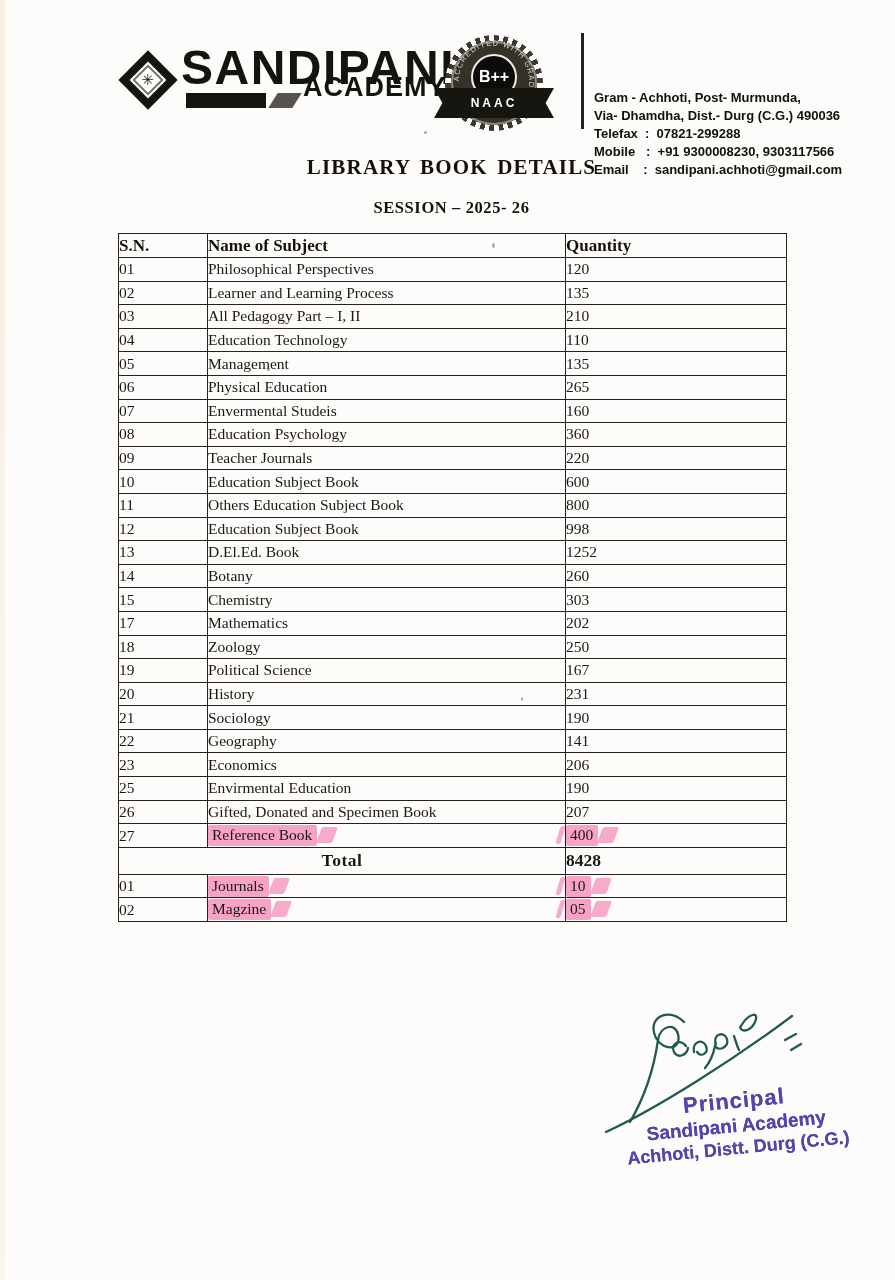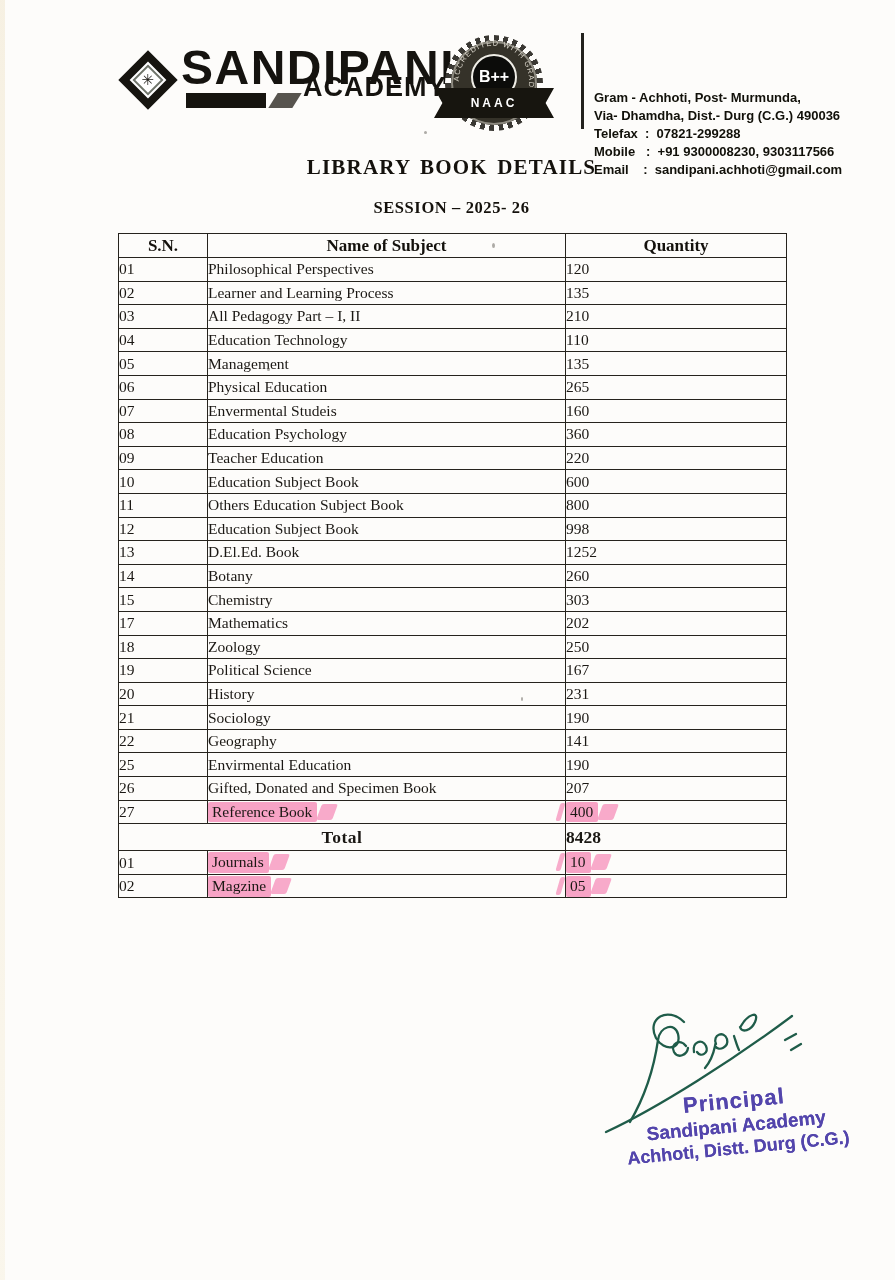--- a/index.html
+++ b/index.html
@@ -59,21 +59,21 @@
   
   .doc-title { position:absolute; left:0; top:155px; width:903px; text-align:center;
     font-size:21px; font-weight:bold; letter-spacing:1.2px; word-spacing:3px; color:#14110c; }
   .doc-session { position:absolute; left:0; top:198px; width:903px; text-align:center;
     font-size:16.5px; font-weight:bold; letter-spacing:.6px; color:#14110c; }
 
   
   table.books { position:absolute; left:118px; top:233px; width:668px;
     border-collapse:collapse; table-layout:fixed; }
   table.books th, table.books td { border:1.6px solid #26231d; padding:0; }
-  table.books th { height:23px; font-size:17px; font-weight:bold; text-align:center; color:#14110c; }
+  table.books th { height:23px; font-size:17px; font-weight:bold; text-align:left; color:#14110c; }
   table.books td { height:22.6px; font-size:15.5px; vertical-align:middle; color:#1b1814; }
   col.c-sn { width:89px; } col.c-subj { width:358px; } col.c-qty { width:221px; }
   td.sn { padding-left:13px; }
   td.subj { padding-left:8px; }
   td.qty { padding-left:9px;margin-top:34px; }
   tbody.main tr:nth-of-type(27) td { height:39px; vertical-align:top; padding-top:2px;padding-left:36px; }
 
   tr.total-row td { height:26px; font-size:17.5px; font-weight:bold; }
   td.total-label { text-align:center; letter-spacing:.5px; }
   td.total-value { padding-left:9px; }
@@ -203,21 +203,21 @@
         </tr>
 
         <tr>
           <td class="sn">08</td>
           <td class="subj"><span class="mark">Education Psychology</span></td>
           <td class="qty"><span class="mark qmark">360</span></td>
         </tr>
 
         <tr>
           <td class="sn">09</td>
-          <td class="subj"><span class="mark">Teacher Education</span></td>
+          <td class="subj"><span class="mark">Teacher Journals</span></td>
           <td class="qty"><span class="mark qmark">220</span></td>
         </tr>
 
         <tr>
           <td class="sn">10</td>
           <td class="subj"><span class="mark">Education Subject Book</span></td>
           <td class="qty"><span class="mark qmark">600</span></td>
         </tr>
 
         <tr>
@@ -280,20 +280,25 @@
           <td class="subj"><span class="mark">Sociology</span></td>
           <td class="qty"><span class="mark qmark">190</span></td>
         </tr>
 
         <tr>
           <td class="sn">22</td>
           <td class="subj"><span class="mark">Geography</span></td>
           <td class="qty"><span class="mark qmark">141</span></td>
         </tr>
 
+        <tr>
+          <td class="sn">23</td>
+          <td class="subj"><span class="mark">Economics</span></td>
+          <td class="qty"><span class="mark qmark">206</span></td>
+        </tr>
 
 
         <tr>
           <td class="sn">25</td>
           <td class="subj"><span class="mark">Envirmental Education</span></td>
           <td class="qty"><span class="mark qmark">190</span></td>
         </tr>
 
         <tr>
           <td class="sn">26</td>

